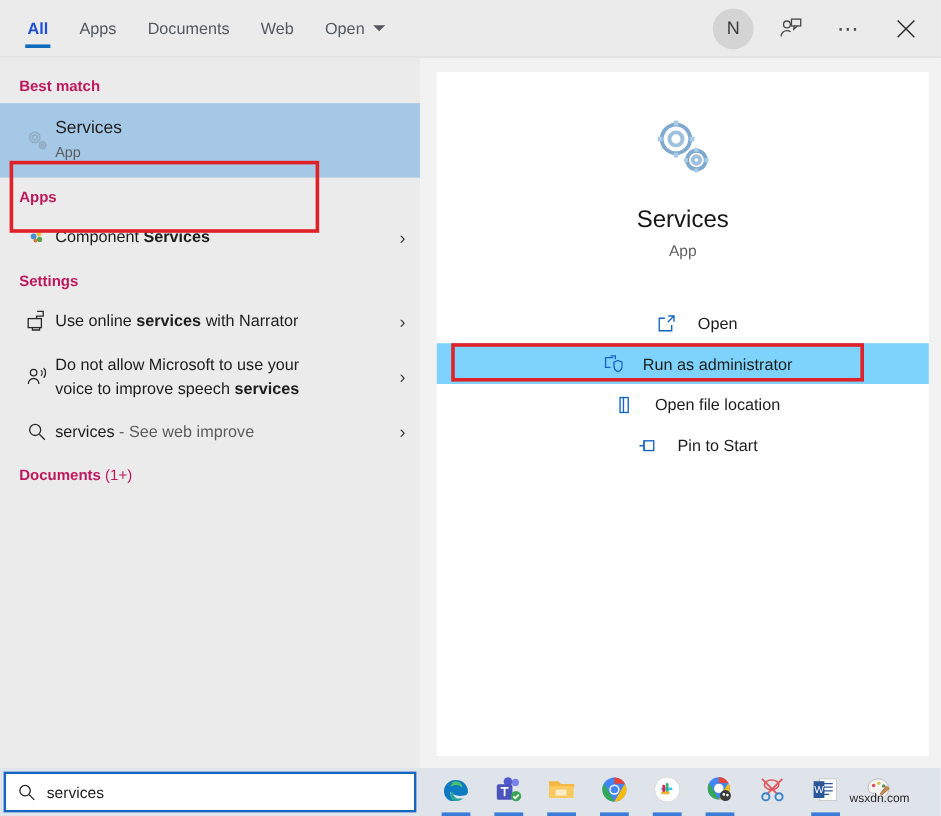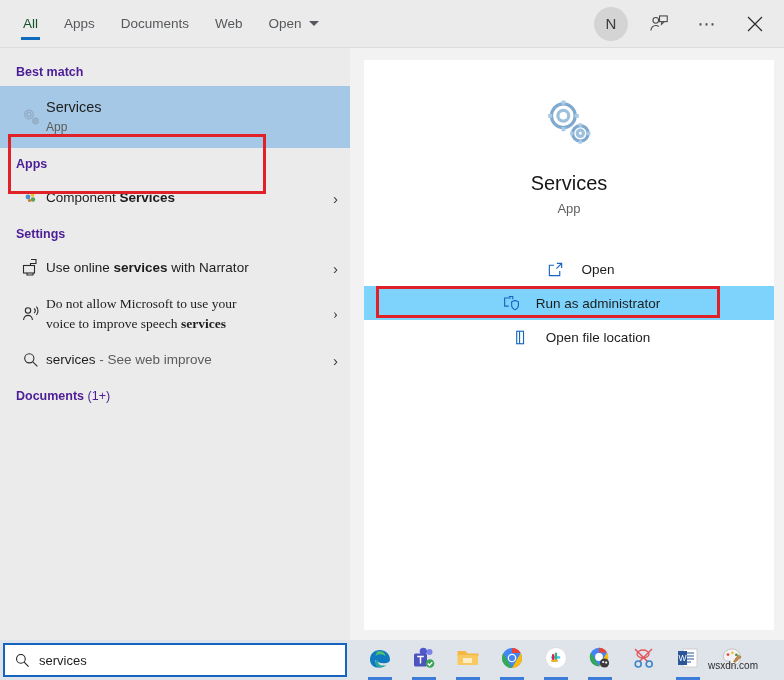--- a/index.html
+++ b/index.html
@@ -33,21 +33,21 @@
   .tab {
     position: relative;
     height: 100%;
     display: flex; align-items: center;
     padding: 0 13px;
     font-size: 13.5px;
     color: #55585c;
     cursor: default;
     white-space: nowrap;
   }
-  .tab.active { color: #14532d; font-weight: 400; }
+  .tab.active { color: #1d4ed8; font-weight: 700; }
   .tab.active::after {
     content: "";
     position: absolute; left: 11px; right: 11px; bottom: 7px;
     height: 3px; background: #0f6cbd;
   }
   .tab .caret {
     display: inline-block;
     margin-left: 7px;
     width: 0; height: 0;
     border-left: 5px solid transparent;
@@ -86,21 +86,21 @@
     flex: 1; background: #f2f2f2;
     padding: 12px 10px 10px 14px;
   }
   .preview-card {
     width: 100%; height: 100%;
     background: #ffffff;
   }
 
   
   .section-head {
-    font-size: 12.5px; font-weight: 700; color: #4c1d95;
+    font-size: 12.5px; font-weight: 700; color: #be185d;
     padding: 9px 0 7px 16px;
   }
 
   .row {
     display: flex; align-items: center;
     padding: 0 12px 0 16px;
     min-height: 40px;
     cursor: default;
   }
   .row .ricon {
@@ -292,21 +292,21 @@
               <path d="M6 15v2h6v-2"></path>
               <path d="M9.5 7.5V5.5h5.5v-4h-5"></path>
             </svg>
           </div>
           <div class="rtext">
             Use online <b>services</b> with Narrator
           </div>
           <div class="chev">›</div>
         </div>
 
-        <div class="row" style="min-height:52px;font-family:Liberation Serif, serif;">
+        <div class="row" style="min-height:52px;">
           <div class="ricon">
             <svg width="20" height="20" viewBox="0 0 20 20" fill="none" stroke="#2b2b2b" stroke-width="1.1">
               <circle cx="7" cy="6.5" r="2.7"></circle>
               <path d="M2.6 16c0-2.7 2-4.6 4.4-4.6s4.4 1.9 4.4 4.6"></path>
               <path d="M13.2 4.5c1.2 1.2 1.2 3.3 0 4.6M15.4 2.6c2.1 2.2 2.1 5.9 0 8.2"></path>
             </svg>
           </div>
           <div class="rtext">
             Do not allow Microsoft to use your<br>voice to improve speech <b>services</b>
           </div>
@@ -387,20 +387,30 @@
             <div class="action">
               <div class="aicon">
                 <svg width="17" height="17" viewBox="0 0 18 18" fill="none" stroke="#1565c0" stroke-width="1.2">
                   <rect x="5" y="2.4" width="7.2" height="13.2"></rect>
                   <path d="M8 2.4v13.2"></path>
                 </svg>
               </div>
               <span>Open file location</span>
             </div>
 
+            <div class="action">
+              <div class="aicon">
+                <svg width="17" height="17" viewBox="0 0 18 18" fill="none" stroke="#1565c0" stroke-width="1.2">
+                  <path d="M2 9h4"></path>
+                  <rect x="6" y="4.6" width="8.6" height="8.6"></rect>
+                  <path d="M6 4.6v8.6"></path>
+                </svg>
+              </div>
+              <span>Pin to Start</span>
+            </div>
 
 
           </div>
 
           <div class="annot" id="annot-admin"></div>
         </div>
       </div>
 
     </div>
   </div>

